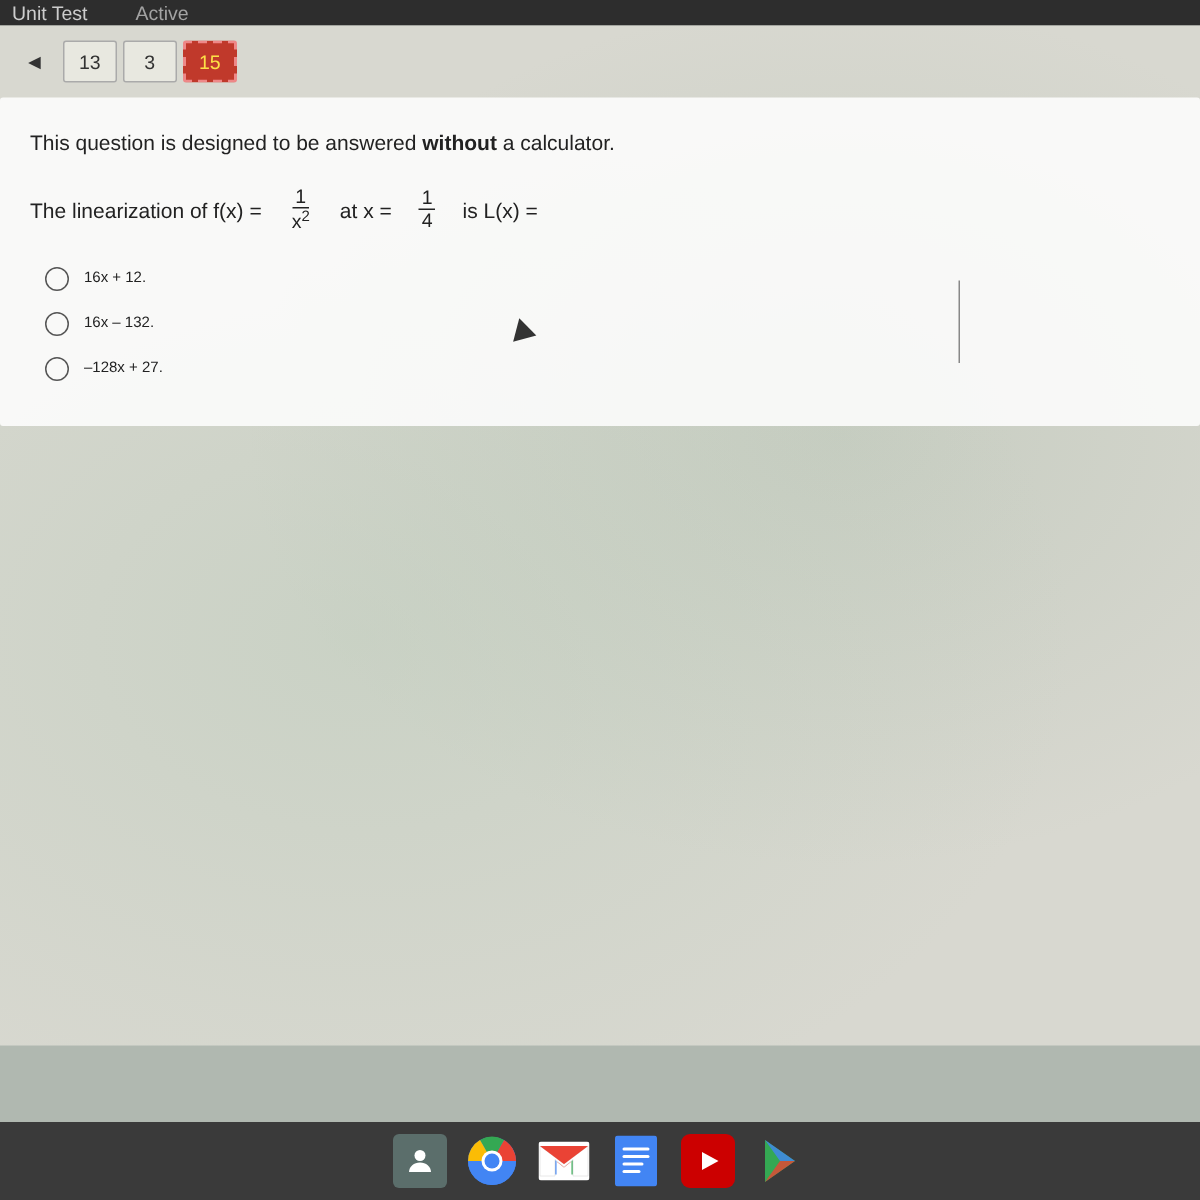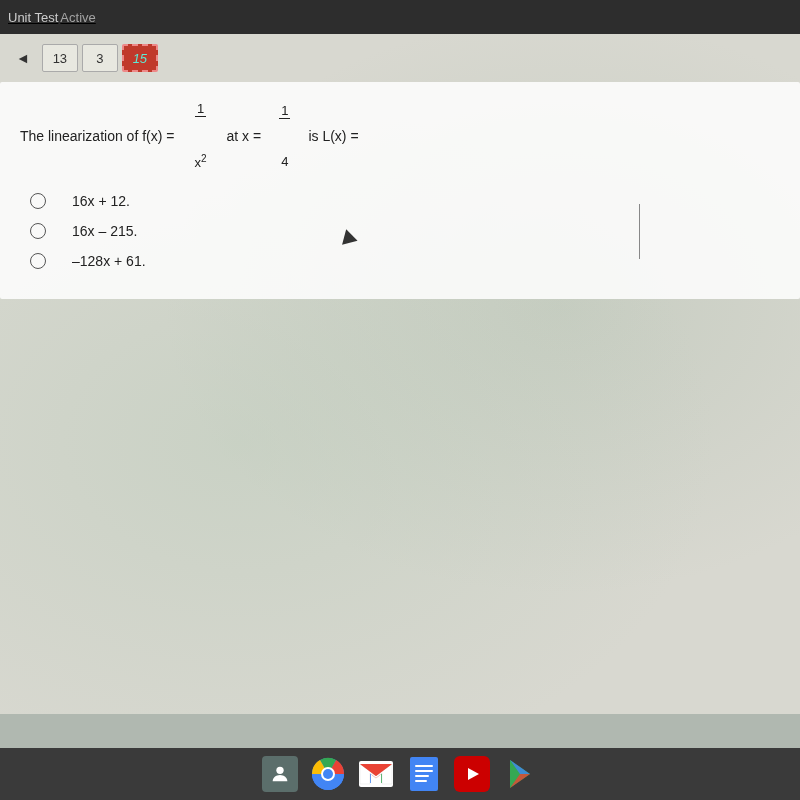--- a/index.html
+++ b/index.html
@@ -9,26 +9,25 @@
       height: 800px;
       background: #b0b8b0;
       font-family: Arial, sans-serif;
       overflow: hidden;
       position: relative;
     }
 
     
     .top-bar {
       background: #2d2d2d;
-      height: 34px;
+      height: 17px;
       display: flex;
       align-items: center;
       padding: 0 8px;
-      gap: 2px;
-      text-decoration: underline;
+      gap: 32px;
     }
 
     .top-bar-title {
       color: #ccc;
       font-size: 13px;
     }
 
     .top-bar-status {
       color: #a3a3a3;
       font-size: 13px;
@@ -69,23 +68,22 @@
       justify-content: center;
       font-size: 13px;
       color: #333;
       cursor: pointer;
       border-radius: 2px;
       text-align: right;
     }
 
     .nav-btn.active {
       background: #c0392b;
-      color: #5eead4;
+      color: #fde047;
       border: 2px dashed #e88;
-      font-style: italic;
     }
 
     
     .question-area {
       background: rgba(255,255,255,0.85);
       margin: 0 0 0 0;
       padding: 20px 20px 30px 20px;
       border-radius: 2px;
     }
 
@@ -120,36 +118,35 @@
       margin: 0 2px;
     }
 
     .fraction .num {
       border-bottom: 1px solid #222;
       padding: 0 2px;
     }
 
     .fraction .den {
       padding: 0 2px;
-      margin-top: 36px;
     }
 
     .answer-options {
       list-style: none;
       display: flex;
       flex-direction: column;
       gap: 14px;
       padding-left: 10px;
     }
 
     .answer-option {
       display: flex;
       align-items: center;
-      gap: 26px;
-      font-size: 14px;
+      gap: 10px;
+      font-size: 10px;
       color: #222;
       cursor: pointer;
     }
 
     .radio-circle {
       width: 16px;
       height: 16px;
       border: 1.5px solid #555;
       border-radius: 50%;
       flex-shrink: 0;
@@ -252,20 +249,23 @@
     <div class="nav-btn">
       <span>3</span>
     </div>
     <div class="nav-btn active">
       <span>15</span>
     </div>
   </div>
 
   <div class="question-area">
 
+    <p class="no-calc-notice">
+      <span>This question is designed to be answered </span><strong>without</strong><span> a calculator.</span>
+    </p>
 
     <div class="question-text">
       <span>The linearization of f(x) =</span>
       <span class="fraction">
         <span class="num">1</span>
         <span class="den">x<span class="superscript">2</span></span>
       </span>
       <span>at x =</span>
       <span class="fraction">
         <span class="num">1</span>
@@ -274,25 +274,25 @@
       <span>is L(x) =</span>
     </div>
 
     <ul class="answer-options">
       <li class="answer-option">
         <span class="radio-circle"></span>
         <span>16x + 12.</span>
       </li>
       <li class="answer-option">
         <span class="radio-circle"></span>
-        <span>16x – 215.</span>
+        <span>16x – 132.</span>
       </li>
       <li class="answer-option">
         <span class="radio-circle"></span>
-        <span>–128x + 61.</span>
+        <span>–128x + 27.</span>
       </li>
     </ul>
   </div>
 
   <div class="cursor"></div>
 
   <div class="v-line"></div>
 
 </div>
 

